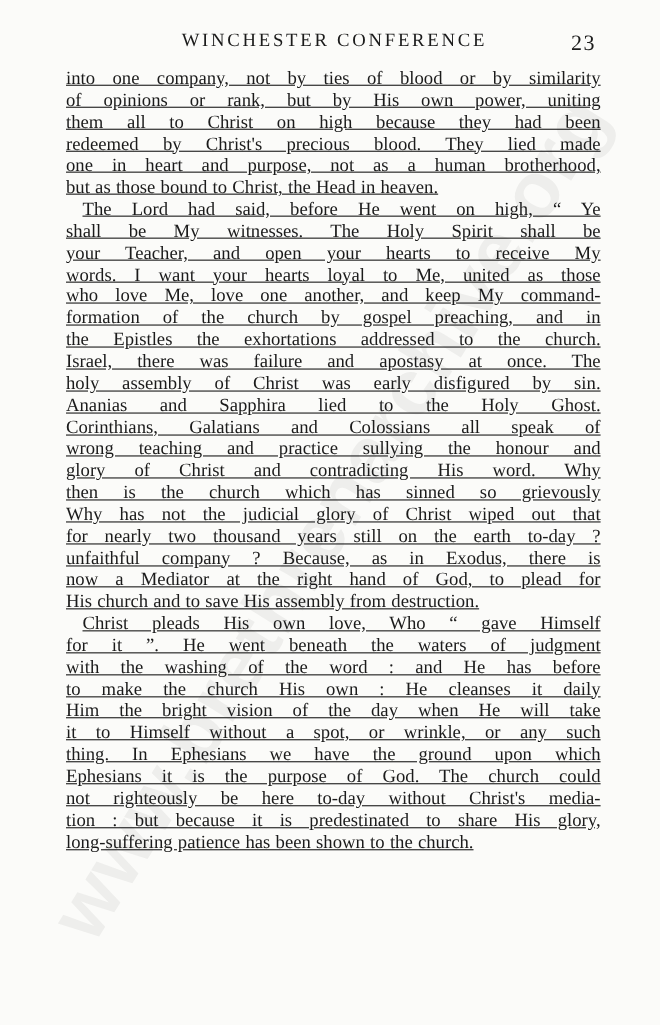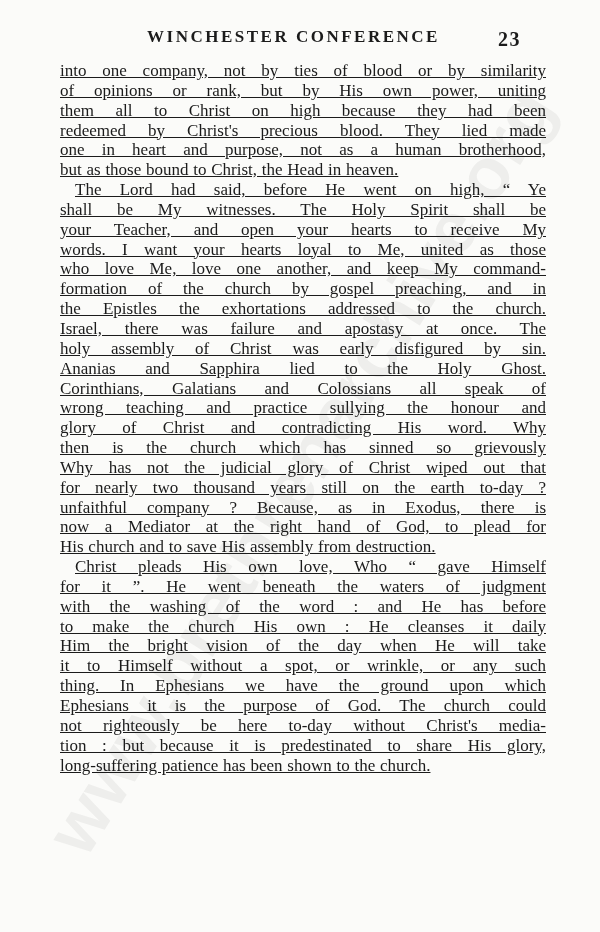--- a/index.html
+++ b/index.html
@@ -24,24 +24,23 @@
     font-weight: 700;
     font-size: 72px;
     letter-spacing: 1px;
     color: rgba(70, 70, 70, 0.07);
     white-space: nowrap;
     z-index: 1;
     user-select: none;
   }
   .header {
     position: absolute;
-    top: 27px; left: 60px; right: 73px;
+    top: 27px; left: 60px; right: 52px;
     height: 22px;
     z-index: 2;
-    font-weight: bold;
   }
   .title {
     display: block;
     text-align: center;
     font-size: 17px;
     letter-spacing: 2.5px;
     white-space: nowrap;
   }
   .folio {
     position: absolute;

